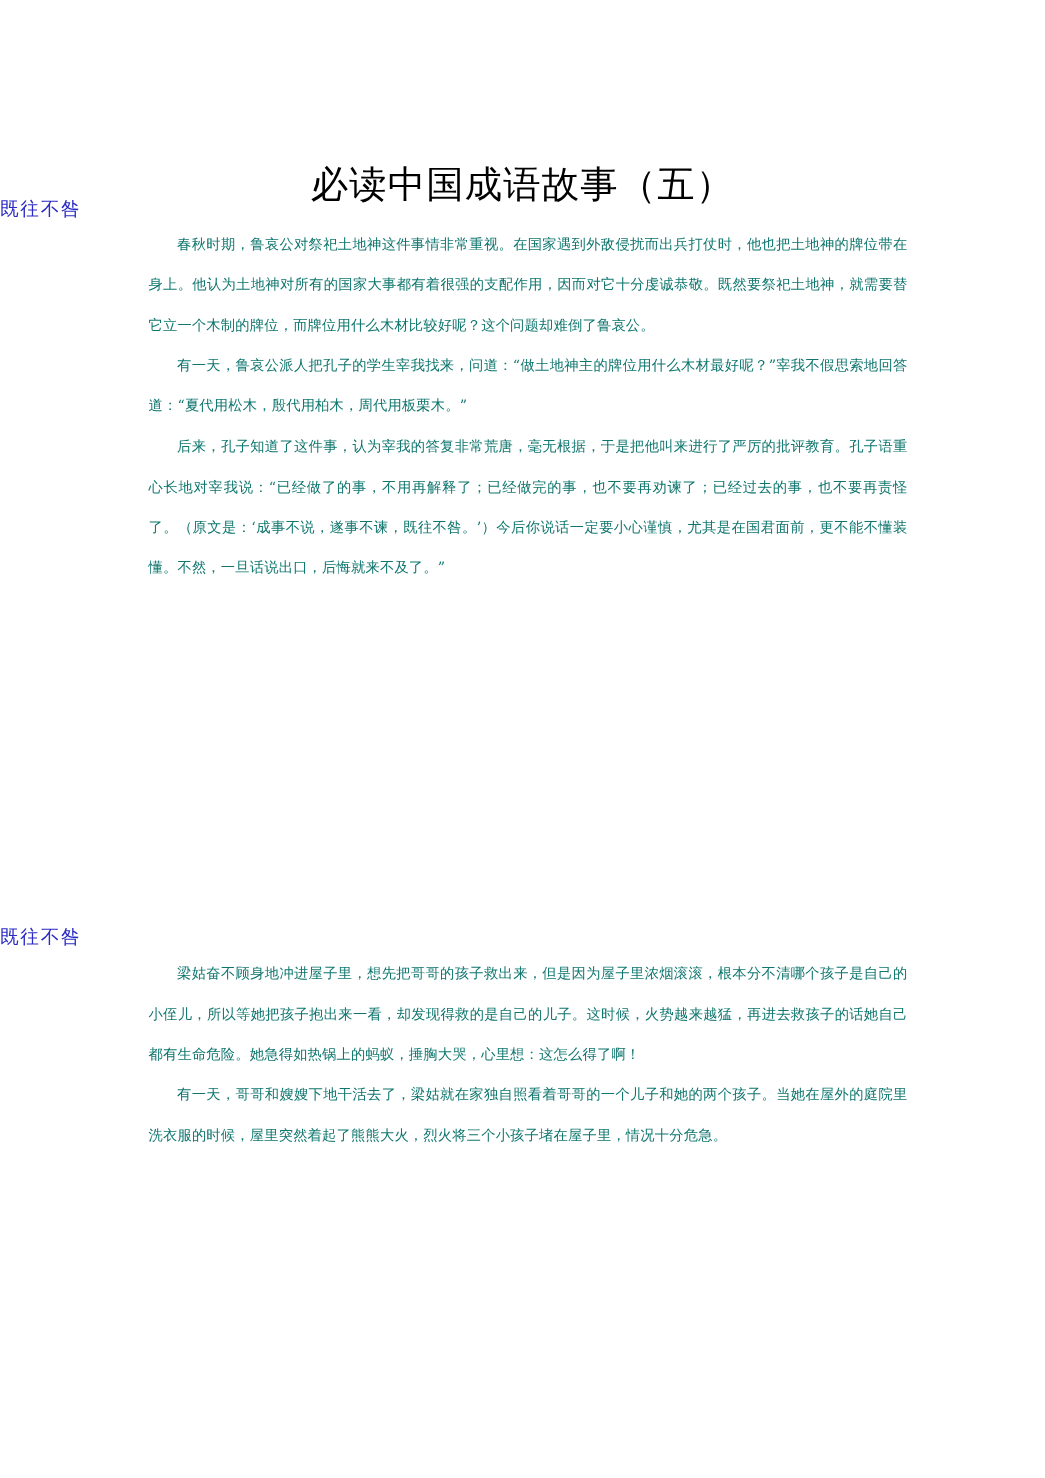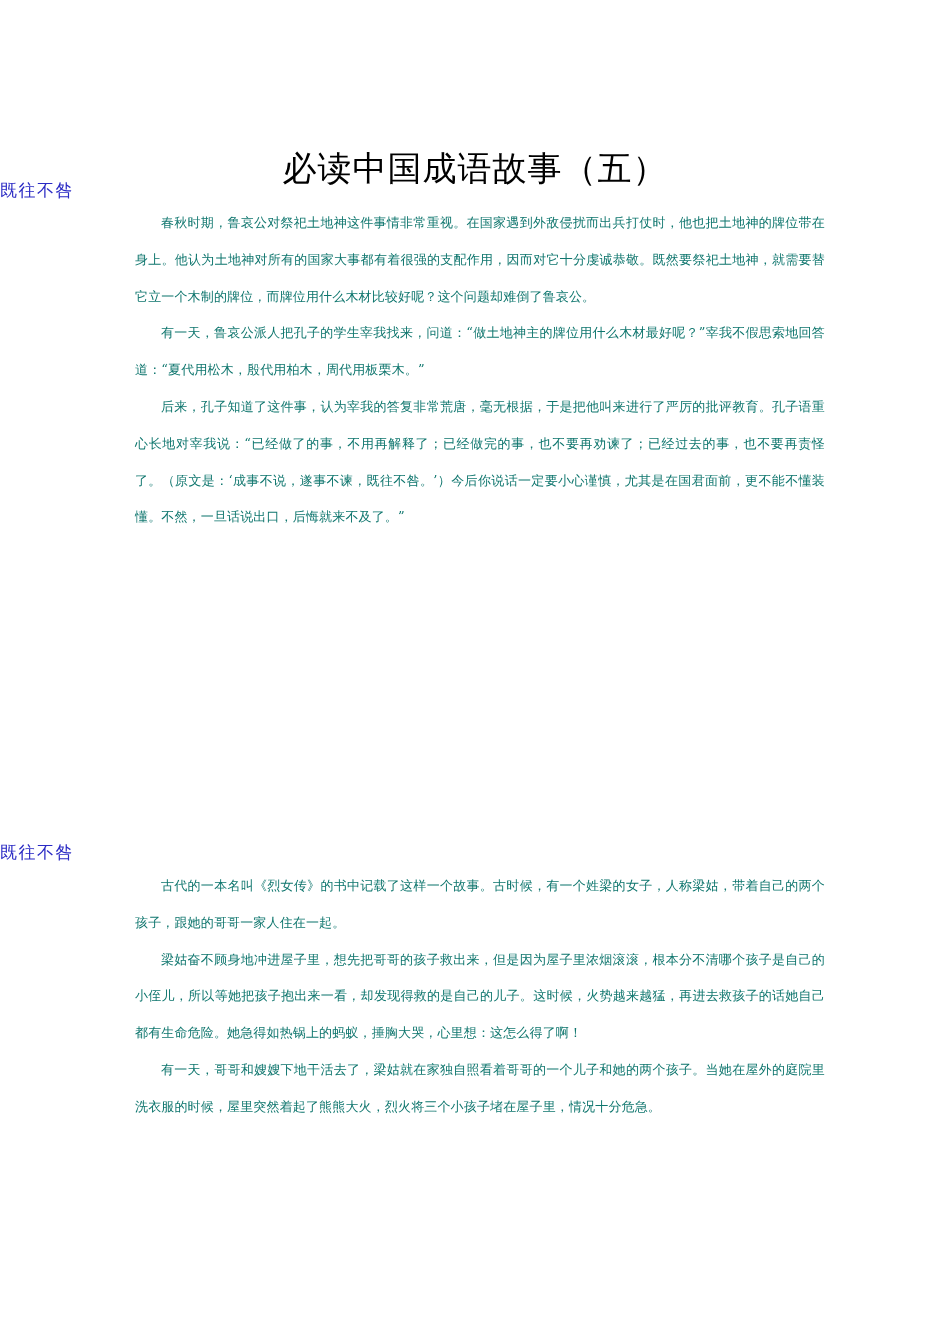--- a/index.html
+++ b/index.html
@@ -88,18 +88,17 @@
 
   <div class="body-block block-1">
     <p class="para">春秋时期，鲁哀公对祭祀土地神这件事情非常重视。在国家遇到外敌侵扰而出兵打仗时，他也把土地神的牌位带在身上。他认为土地神对所有的国家大事都有着很强的支配作用，因而对它十分虔诚恭敬。既然要祭祀土地神，就需要替它立一个木制的牌位，而牌位用什么木材比较好呢？这个问题却难倒了鲁哀公。</p>
     <p class="para">有一天，鲁哀公派人把孔子的学生宰我找来，问道：“做土地神主的牌位用什么木材最好呢？”宰我不假思索地回答道：“夏代用松木，殷代用柏木，周代用板栗木。”</p>
     <p class="para">后来，孔子知道了这件事，认为宰我的答复非常荒唐，毫无根据，于是把他叫来进行了严厉的批评教育。孔子语重心长地对宰我说：“已经做了的事，不用再解释了；已经做完的事，也不要再劝谏了；已经过去的事，也不要再责怪了。（原文是：‘成事不说，遂事不谏，既往不咎。’）今后你说话一定要小心谨慎，尤其是在国君面前，更不能不懂装懂。不然，一旦话说出口，后悔就来不及了。”</p>
   </div>
 
   <div class="section-heading h-2">既往不咎</div>
 
   <div class="body-block block-2">
-    <p class="para">古代的一本名叫《烈女传》的书中记载了这样一个故事。古时候，有一个姓梁的女子，人称梁姑，带着自己的两个孩子，跟她的哥哥一家人住在一起。</p>
     <p class="para">梁姑奋不顾身地冲进屋子里，想先把哥哥的孩子救出来，但是因为屋子里浓烟滚滚，根本分不清哪个孩子是自己的小侄儿，所以等她把孩子抱出来一看，却发现得救的是自己的儿子。这时候，火势越来越猛，再进去救孩子的话她自己都有生命危险。她急得如热锅上的蚂蚁，捶胸大哭，心里想：这怎么得了啊！</p>
     <p class="para">有一天，哥哥和嫂嫂下地干活去了，梁姑就在家独自照看着哥哥的一个儿子和她的两个孩子。当她在屋外的庭院里洗衣服的时候，屋里突然着起了熊熊大火，烈火将三个小孩子堵在屋子里，情况十分危急。</p>
   </div>
 
 </div>
 
 </body></html>

